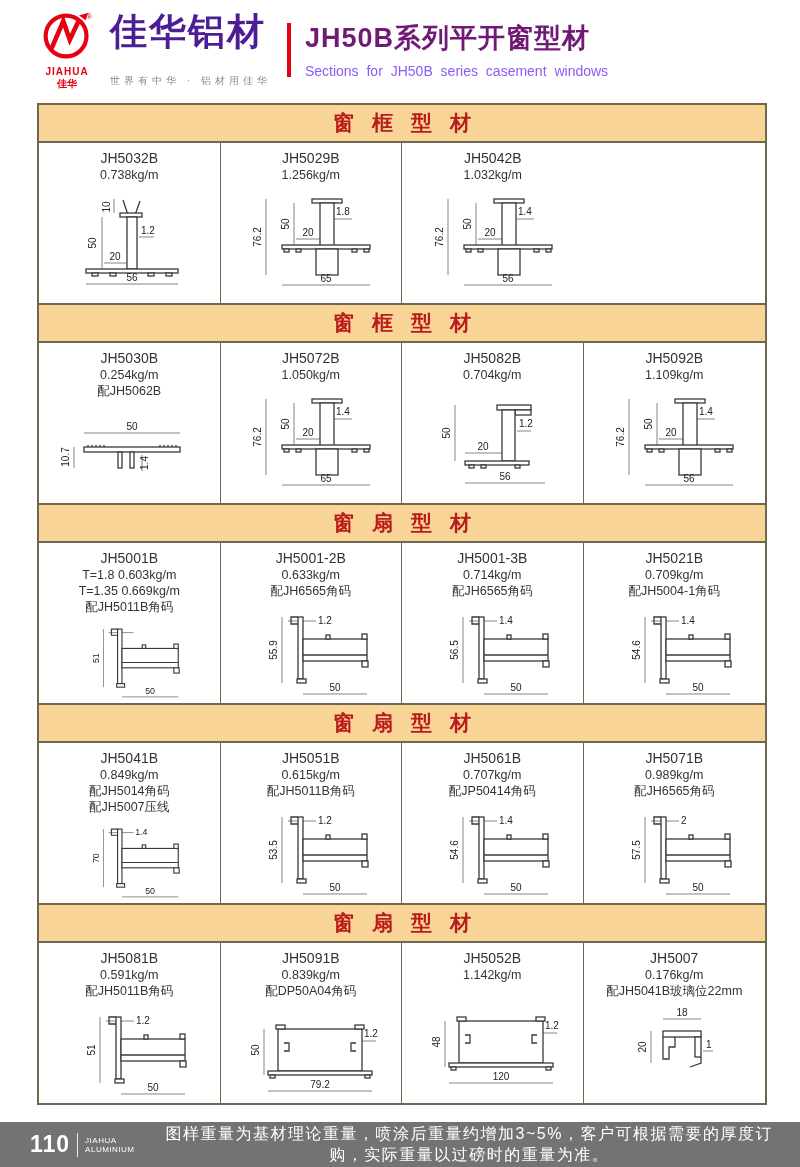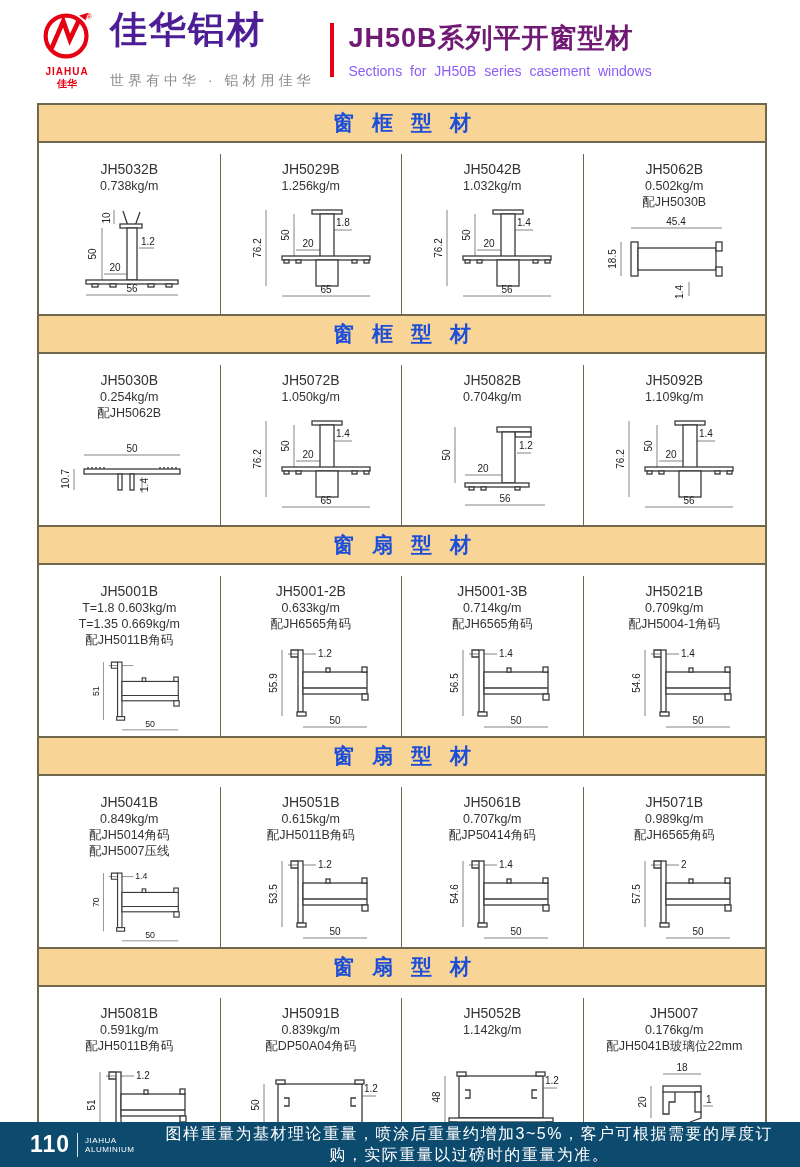--- a/index.html
+++ b/index.html
@@ -7,45 +7,45 @@
     width:800px;height:1167px;position:relative;overflow:hidden;
     background:#fff;font-family:"Liberation Sans","DejaVu Sans",sans-serif;color:#222;
   }
   
   .header{position:absolute;top:0;left:0;width:800px;height:100px;display:flex;align-items:center;padding-left:34px;box-sizing:border-box;}
   .logo-block{width:66px;text-align:center;flex:0 0 auto;}
   .logo-block .brand-en{color:#E60012;font-weight:bold;font-size:10px;letter-spacing:1px;line-height:11px;}
   .logo-block .brand-cn{color:#E60012;font-weight:bold;font-size:10px;line-height:14px;}
   .company-block{margin-left:10px;flex:0 0 auto;}
   .company-name{font-size:37px;font-weight:bold;color:#4c1d95;line-height:40px;letter-spacing:2px;}
-  .tagline{font-size:14px;color:#8c8c8c;letter-spacing:4px;margin-top:22px;}
+  .tagline{font-size:10px;color:#8c8c8c;letter-spacing:4px;margin-top:22px;}
   .red-divider{width:4px;height:54px;background:#E60012;margin:0 14px 0 16px;flex:0 0 auto;}
   .title-block{flex:0 0 auto;}
   .page-title{font-size:27px;font-weight:bold;color:#701a75;line-height:32px;letter-spacing:1px;}
   .page-subtitle{font-size:14px;color:#8b5cf6;margin-top:9px;word-spacing:4px;}
   
   .catalog{position:absolute;top:103px;left:37px;width:726px;border:2px solid #6F674E;background:#fff;}
   .band{height:36px;line-height:36px;text-align:center;background:#F8D596;
-        font-size:21px;font-weight:bold;color:#1d4ed8;letter-spacing:18px;text-indent:18px;
+        font-size:21px;font-weight:bold;color:#b91c1c;letter-spacing:18px;text-indent:18px;
         border-bottom:2px solid #6F674E;}
   .section:not(:first-child) .band{border-top:2px solid #6F674E;}
-  .row{display:grid;grid-template-columns:repeat(4,1fr);margin-top:11px;}
+  .row{display:grid;grid-template-columns:repeat(4,1fr);}
   .cell{height:160px;border-right:1.5px solid #6F674E;display:flex;flex-direction:column;align-items:center;box-sizing:border-box;padding-top:7px;overflow:hidden;}
   .cell:last-child{border-right:none;}
   .model{font-size:14px;color:#333;line-height:17px;text-align:center;}
   .line{font-size:12.5px;color:#333;line-height:16px;text-align:right;}
   .line:empty{display:none;}
   .draw{width:170px;flex:1 1 0;min-height:0;display:block;}
   
   .pf{fill:#fff;stroke:#3a3a3a;stroke-width:1.3;}
   .pl{fill:none;stroke:#3a3a3a;stroke-width:1.3;}
   .dl{stroke:#666;stroke-width:0.8;}
   .dim{font-size:10px;fill:#222;}
   
-  .footer{position:absolute;top:1122px;left:0;width:800px;height:45px;background:#0c4a6e;display:flex;align-items:center;box-sizing:border-box;padding:0 26px 0 30px;color:#fff;}
+  .footer{position:absolute;top:1122px;left:0;width:800px;height:45px;background:#737373;display:flex;align-items:center;box-sizing:border-box;padding:0 26px 0 30px;color:#fff;}
   .page-num{font-size:23px;font-weight:bold;letter-spacing:1px;}
   .foot-divider{width:1px;height:24px;background:rgba(255,255,255,.85);margin:0 7px;}
   .foot-brand{font-size:8px;line-height:9px;letter-spacing:.5px;}
   .foot-note{flex:1;text-align:center;font-size:16px;letter-spacing:1.5px;padding-left:30px;}
 </style>
 </head>
 <body>
 
 <svg width="0" height="0" style="position:absolute" aria-hidden="true">
 <defs>
@@ -203,31 +203,20 @@
         <div class="line">1.032kg/m</div>
         <svg class="draw" viewBox="0 0 170 100">
           <use href="#sym-ibeam"></use>
           <text class="dim" text-anchor="middle" transform="rotate(-90 35 44)" x="35" y="44">76.2</text>
           <text class="dim" text-anchor="middle" transform="rotate(-90 63 31)" x="63" y="31">50</text>
           <text class="dim" x="110" y="22">1.4</text>
           <text class="dim" text-anchor="middle" x="82" y="43">20</text>
           <text class="dim" text-anchor="middle" x="100" y="89">56</text>
         </svg>
       </div>
-      <div class="cell">
-        <div class="model">JH5062B</div>
-        <div class="line">0.502kg/m</div>
-        <div class="line">配JH5030B</div>
-        <svg class="draw" viewBox="0 0 170 100">
-          <use href="#sym-tube"></use>
-          <text class="dim" text-anchor="middle" x="87" y="13">45.4</text>
-          <text class="dim" text-anchor="middle" transform="rotate(-90 27 47)" x="27" y="47">18.5</text>
-          <text class="dim" text-anchor="middle" transform="rotate(-90 94 80)" x="94" y="80">1.4</text>
-        </svg>
-      </div>
     </div>
   </div>
 
   <div class="section">
     <div class="band">窗框型材</div>
     <div class="row">
       <div class="cell">
         <div class="model">JH5030B</div>
         <div class="line">0.254kg/m</div>
         <div class="line">配JH5062B</div>

